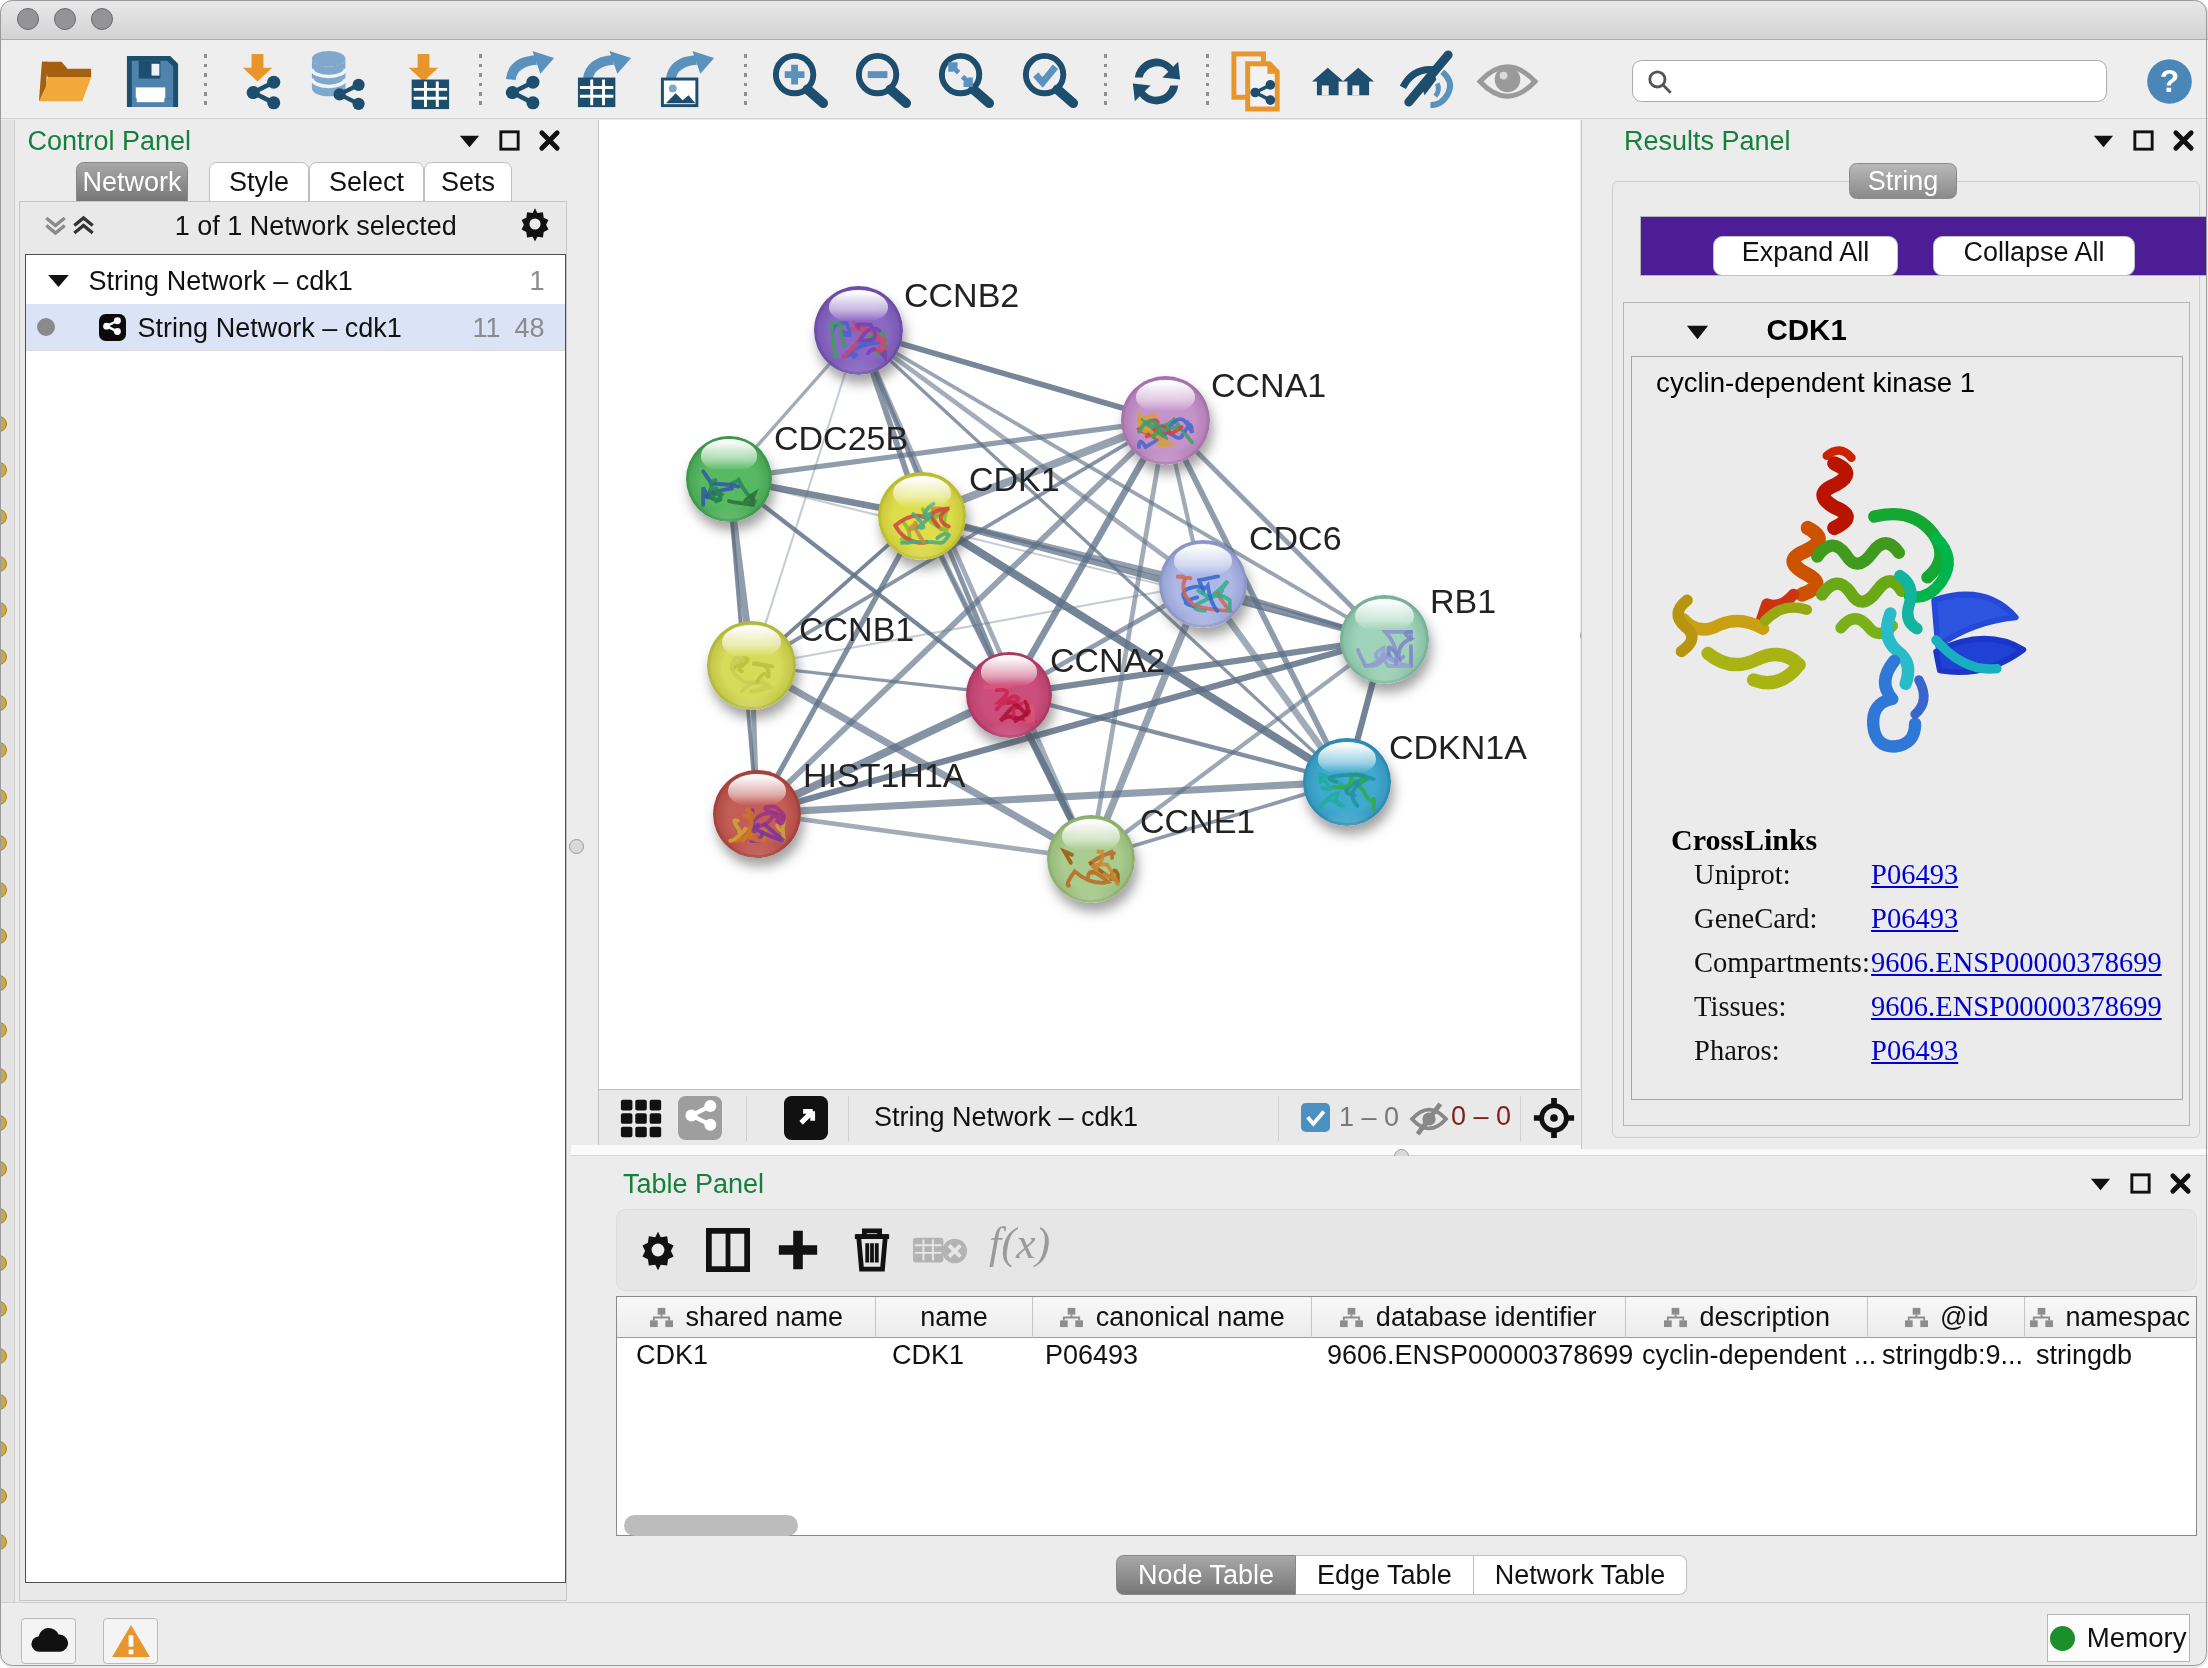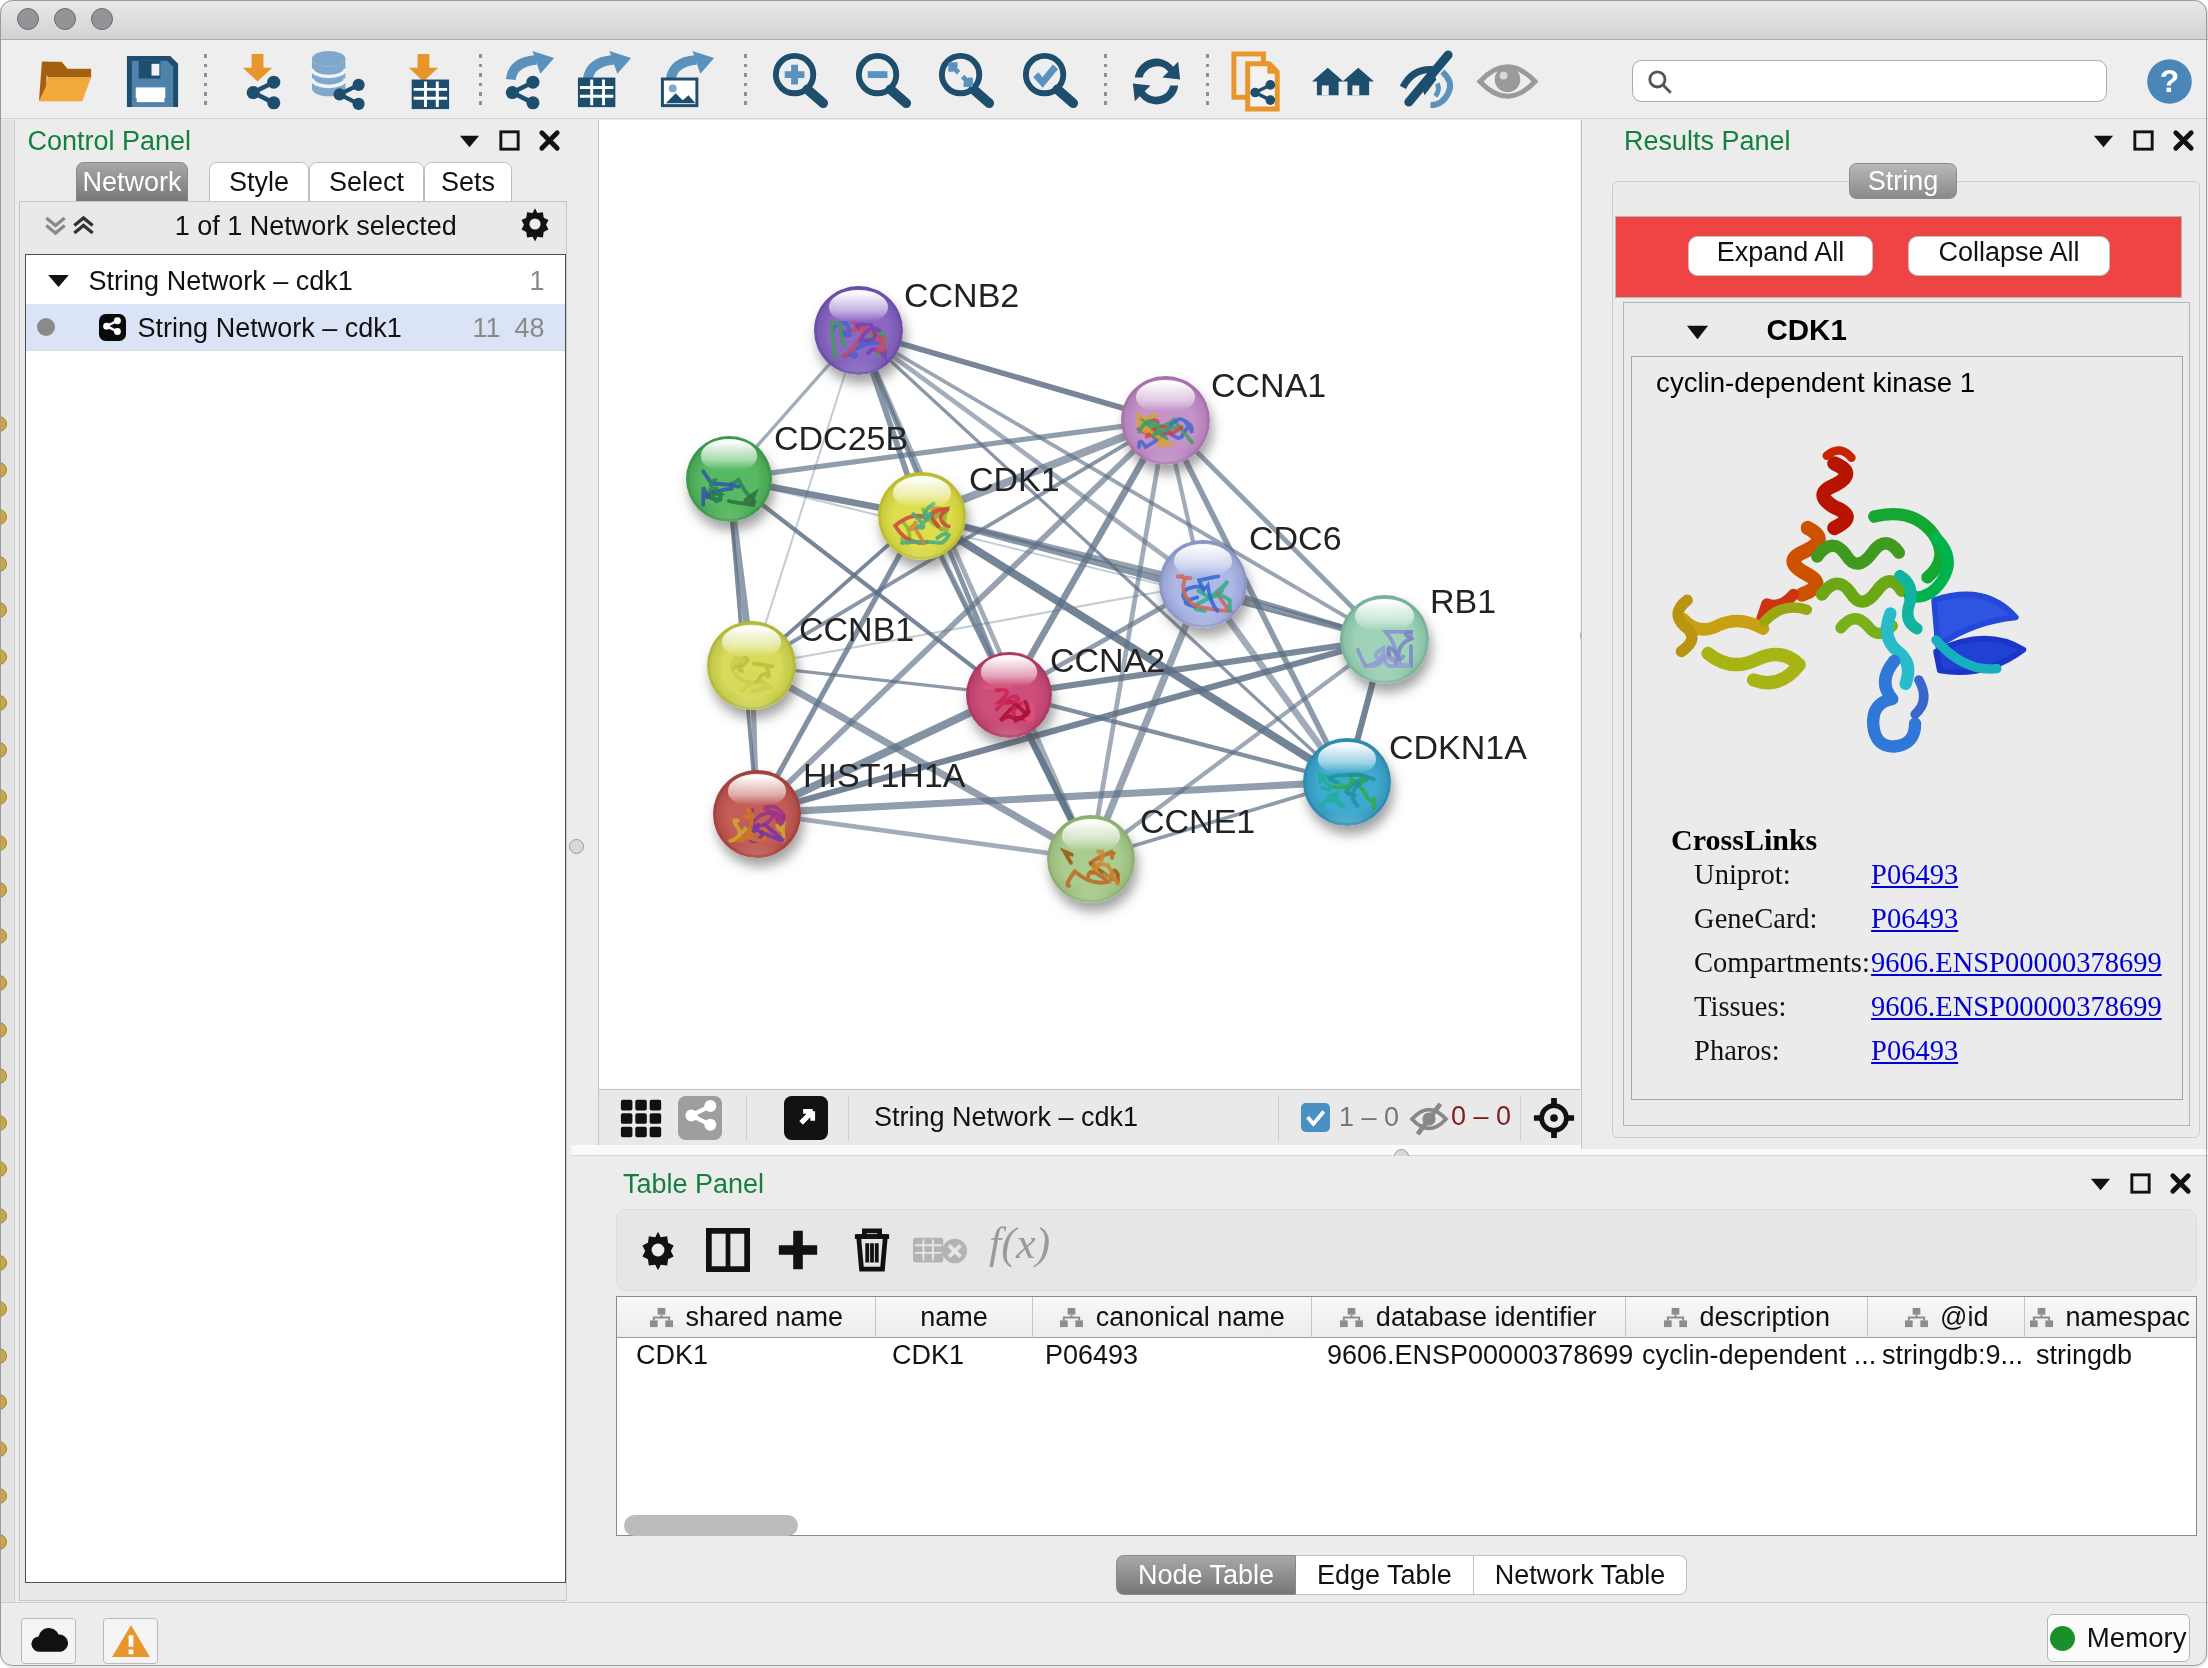--- a/index.html
+++ b/index.html
@@ -50,21 +50,21 @@
 .netstrip { position:absolute; left:571px; top:1145px; width:1638px; height:10.5px; background:#fafafa;
   border-bottom:1px solid #d8d8d8; }
 
 .rpanel { position:absolute; left:1581px; top:120px; width:628px; height:1029px; background:#ececec;
   border-left:1px solid #c4c4c4; }
 .rbig { position:absolute; left:30px; top:61px; width:588px; height:957px; background:#ebebeb;
   border:1.9px solid #cdcdcd; border-radius:5.7px; }
 .stringtab { position:absolute; left:267px; top:43px; width:108px; height:36px;
   background:linear-gradient(#b8b8b8,#8a8a8a); border:1px solid #8a8a8a; border-radius:7.6px;
   color:#fff; font-size:27px; text-align:center; line-height:34px; }
-.boxa { position:absolute; left:2px; top:34px; width:567px; height:82px; border:1.9px solid #b5b5b5; background:#ef4444; }
+.boxa { position:absolute; left:27px; top:34px; width:567px; height:60px; border:1.9px solid #b5b5b5; background:#4c1d95; }
 .wbtn { position:absolute; top:19px; height:40px; background:#fff; border:1.9px solid #c2c2c2;
   border-radius:9.5px; font-size:27px; text-align:center; color:#111; }
 .boxb { position:absolute; left:9.5px; top:120px; width:567px; height:824px; border:1.9px solid #b5b5b5; background:#ebebeb; }
 .innerb { position:absolute; left:7.6px; top:53px; width:552px; height:744px; border:1.9px solid #a6a6a6; background:#ebebeb; }
 .serif { font-family:"Liberation Serif",serif; }
 .xrow { position:absolute; left:62px; font-size:28.5px; color:#111; }
 .xval { position:absolute; left:177px; color:#0000d0; text-decoration:underline; white-space:nowrap; }
 
 .tpanel { position:absolute; left:580px; top:1156px; width:1628px; height:448px; background:#ececec; }
 .ttool { position:absolute; left:36px; top:53px; width:1581px; height:82px; background:#e6e6e6;
@@ -80,21 +80,21 @@
 .hthumb { position:absolute; left:6.7px; top:218px; width:174px; height:21px; background:#bcbcbc; border-radius:10.5px; }
 .tbtn { display:inline-block; height:40px; line-height:38px; font-size:27px; padding:0 21px; position:relative; left:7.6px;
   background:#fff; border:1px solid #c0c0c0; border-radius:0; color:#111; }
 .tbtn.sel { background:linear-gradient(#a8a8a8,#777); color:#fff; border-color:#888; }
 
 .statusbar { position:absolute; left:0; top:1602px; width:2208px; height:67px; background:#ececec;
   border-top:1.9px solid #cfcfcf; }
 .sbtn { position:absolute; top:15px; width:55px; height:46px; background:#f4f4f4;
   border:1.9px solid #b9b9b9; border-radius:3.8px; display:flex; align-items:center; justify-content:center; }
 .membtn { position:absolute; left:2047px; top:11.4px; width:143px; height:48px; background:#fcfcfc;
-  border:1.9px solid #b5b5b5; border-radius:6px; font-size:27.6px; color:#111;
+  border:1.9px solid #b5b5b5; border-radius:0; font-size:27.6px; color:#111;
   display:flex; align-items:center; justify-content:center; gap:11.4px; }
 .splitdot { position:absolute; width:15px; height:15px; border-radius:50%; background:#d9d9d9; border:1px solid #9b9b9b; }
 </style></head><body>
 
 <div class="titlebar">
   <div class="tl" style="left:17px"></div>
   <div class="tl" style="left:54px"></div>
   <div class="tl" style="left:91px"></div>
 </div>
 

